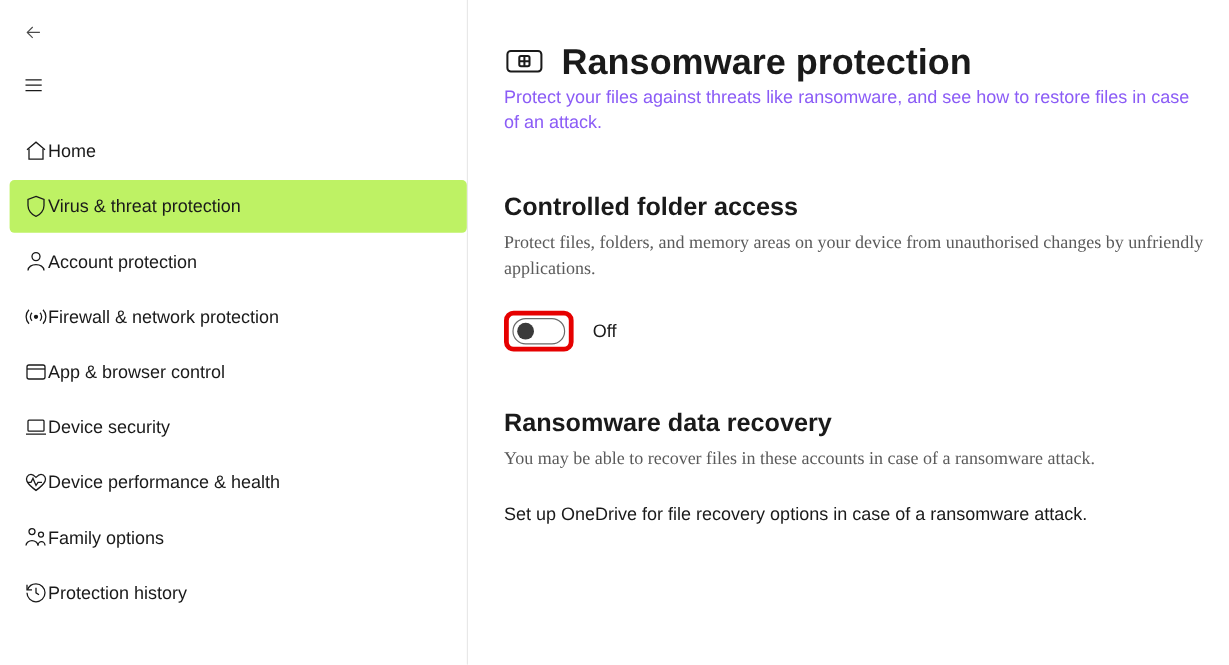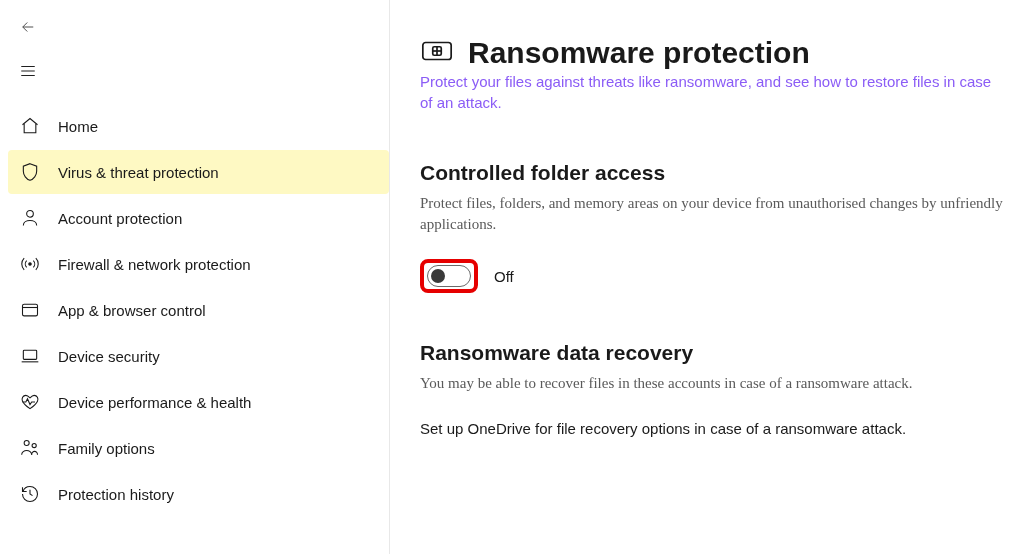--- a/index.html
+++ b/index.html
@@ -41,29 +41,28 @@
       margin-bottom: 16px;
     }
     .nav-list {
       display: flex;
       flex-direction: column;
       gap: 2px;
     }
     .nav-item {
       display: flex;
       align-items: center;
-      gap: 18px;
       padding: 12px 12px;
       border-radius: 4px;
       cursor: pointer;
       color: #1a1a1a;
       font-size: 15px;
     }
     .nav-item.selected {
-      background: #fef9c3;
+      background: #bef264;
     }
     .nav-icon {
       width: 20px;
       height: 20px;
       display: flex;
       align-items: center;
       justify-content: center;
       flex-shrink: 0;
     }
     .main-panel {

